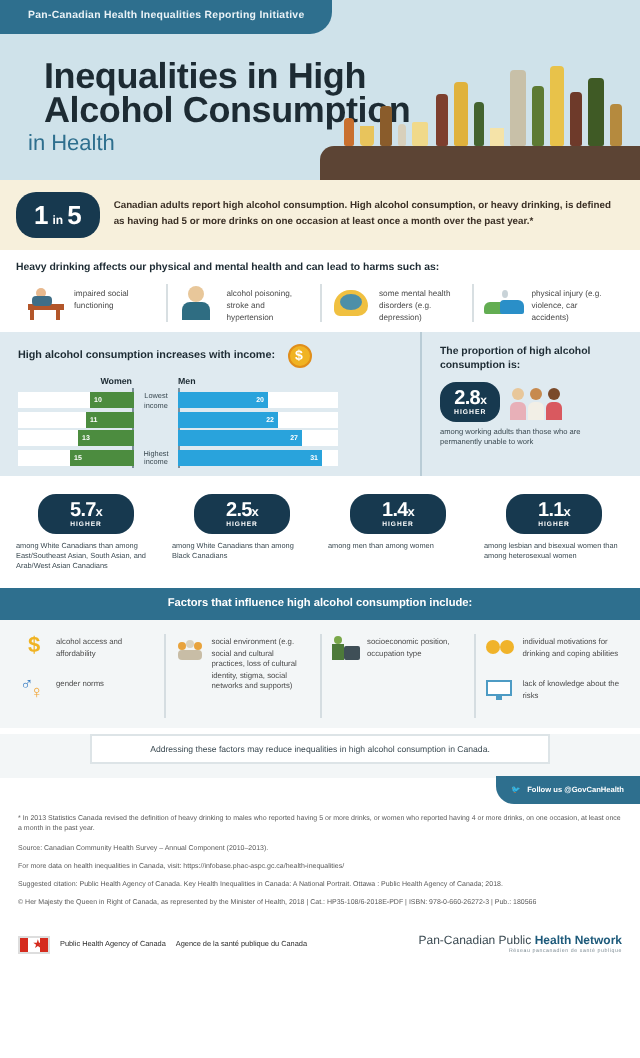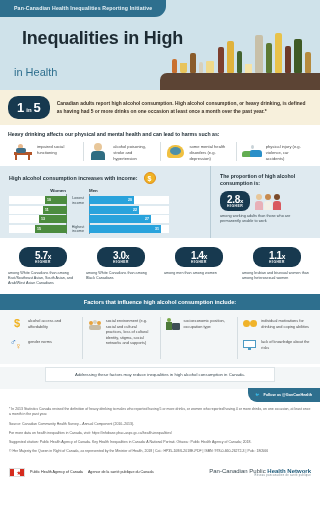--- a/index.html
+++ b/index.html
@@ -177,20 +177,21 @@
 
 <div class="page">
 
   <div class="topbar">
     <div class="topbar-tab">Pan-Canadian Health Inequalities Reporting Initiative</div>
   </div>
 
   <div class="hero">
     <div class="hero-title">
       <span>Inequalities in High</span><br>
+      <span>Alcohol Consumption</span>
     </div>
     <div class="hero-sub">in Health</div>
 
     <div class="bottles">
       <div class="btl" style="left:6px;bottom:0;width:5px;height:14px;background:#c9702f;"></div>
       <div class="glass" style="left:14px;bottom:0;width:7px;height:10px;background:#e8c45c;border-radius:0 0 2px 2px;"></div>
       <div class="btl" style="left:24px;bottom:0;width:6px;height:20px;background:#8a5c2b;"></div>
       <div class="btl" style="left:33px;bottom:0;width:4px;height:11px;background:#d8d0bc;"></div>
       <div class="glass" style="left:40px;bottom:0;width:8px;height:12px;background:#f0d98a;border-radius:1px;"></div>
       <div class="btl" style="left:52px;bottom:0;width:6px;height:26px;background:#7d3f2e;"></div>
@@ -358,21 +359,21 @@
   <div class="stats">
     <div class="stat">
       <div class="stat-badge">
         <div class="n"><span>5.7</span><i>x</i></div>
         <div class="h">HIGHER</div>
       </div>
       <div class="stat-note">among White Canadians than among East/Southeast Asian, South Asian, and Arab/West Asian Canadians</div>
     </div>
     <div class="stat">
       <div class="stat-badge">
-        <div class="n"><span>3.0</span><i>x</i></div>
+        <div class="n"><span>2.5</span><i>x</i></div>
         <div class="h">HIGHER</div>
       </div>
       <div class="stat-note">among White Canadians than among Black Canadians</div>
     </div>
     <div class="stat">
       <div class="stat-badge">
         <div class="n"><span>1.4</span><i>x</i></div>
         <div class="h">HIGHER</div>
       </div>
       <div class="stat-note">among men than among women</div>

